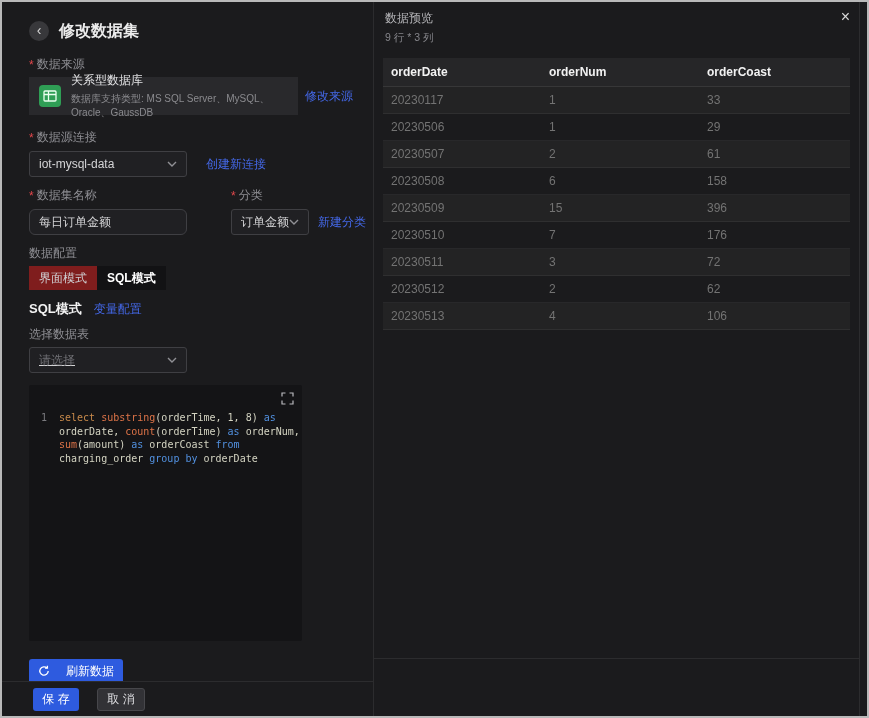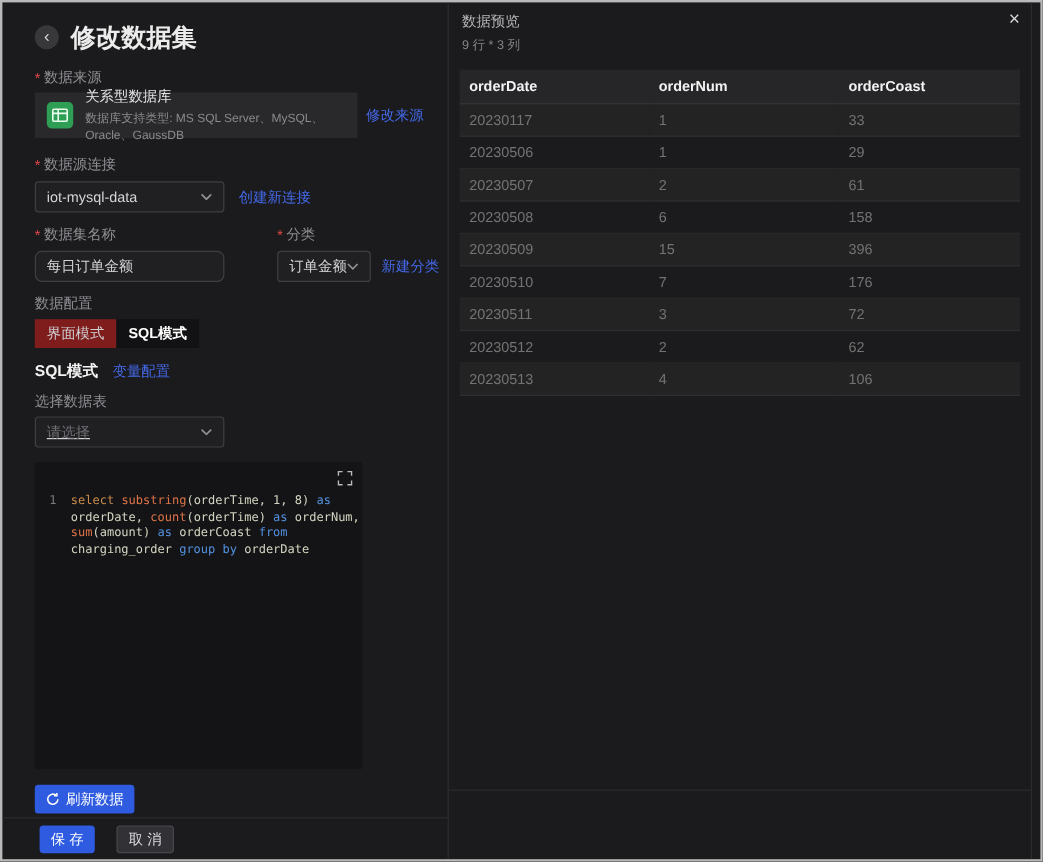--- a/index.html
+++ b/index.html
@@ -9,34 +9,34 @@
     position: relative; width: 869px; height: 718px;
     background: #1b1b1d; border: 2px solid #b9b9b9; overflow: hidden;
     color: #d4d4d6; font-size: 12px;
   }
   
   .left-panel { position:absolute; left:0; top:0; bottom:0; width:372px; border-right:1px solid #2c2c2e; }
   .l-content { position:absolute; left:0; right:0; top:0; bottom:35px; padding:18px 20px 0 27px; overflow:hidden; }
   .page-header { display:flex; align-items:center; gap:10px; height:22px; }
   .back-btn { width:20px; height:20px; border-radius:50%; background:#38383b; color:#d9d9d9;
     display:flex; align-items:center; justify-content:center; font-size:14px; line-height:1; cursor:pointer; padding-bottom:2px;}
-  .page-title { font-size:21px; font-weight:700; color:#ececec; }
+  .page-title { font-size:16px; font-weight:700; color:#ececec; }
   .sec-label { font-size:12px; color:#8f8f94; display:flex; align-items:center; gap:3px; }
   .star { color: var(--danger,#e2474b); font-size:12px; }
   .mt-src { margin-top:14px; }
   .card-row { margin-top:4px; display:flex; align-items:center; }
   .source-card { width:285px; height:38px; background:#29292c; border-radius:0;
     display:flex; align-items:center; padding-left:9px; gap:9px; cursor:pointer; }
   .card-texts { display:flex; flex-direction:column; gap:3px; }
   .card-title { font-size:12px; color:#e2e2e4; }
   .card-sub { font-size:10px; color:#8a8a8e; }
   .link { color: var(--link,#4468e8); font-size:12px; cursor:pointer; white-space:nowrap; }
   .card-row .link { margin-left:7px; }
   .lbl-conn { margin-top:14px; }
-  .conn-row { margin-top:5px; display:flex; align-items:center; gap:12px; }
+  .conn-row { margin-top:5px; display:flex; align-items:center; gap:19px; }
   .select { width:158px; height:26px; background:#202023; border:1px solid #3f3f43; border-radius:3px;
     display:flex; align-items:center; justify-content:space-between; padding:0 9px; cursor:pointer; }
   .select .val { color:#d4d4d6; font-size:12px; }
   .select .placeholder { color:#6f6f74; }
   .select-sm { width:78px; }
   .textbox { width:158px; height:26px; background:#202023; border:1px solid #3f3f43; border-radius:6px;
     color:#d4d4d6; font-size:12px; padding:0 9px; font-family:inherit; outline:none; }
   .form-grid { margin-top:10px; display:grid; grid-template-columns:202px 1fr; row-gap:5px; align-items:center; }
   .cat-row { display:flex; align-items:center; gap:9px; }
   .lbl-cfg { margin-top:10px; }
@@ -53,21 +53,21 @@
     position:relative; padding-top:26px; }
   .expand-btn { position:absolute; top:7px; right:8px; cursor:pointer; line-height:0; }
   .code { display:flex; }
   .gutter { width:30px; text-align:center; color:#7a7a7e; font-family:"DejaVu Sans Mono", monospace; font-size:10px; line-height:13.5px; flex:0 0 30px; }
   .code-text { flex:1; font-family:"DejaVu Sans Mono", monospace; font-size:10px; line-height:13.5px;
     white-space:pre; overflow:hidden; color:#d4d4c2; }
   .tk-kw { color:#c88a4b; }
   .tk-fn { color:#de7448; }
   .tk-op { color:#5291e0; }
   .tk-pl { color:#d4d4c2; }
-  .refresh-btn { margin-top:13px; display:inline-flex; align-items:center; gap:5px;
+  .refresh-btn { margin-top:18px; display:inline-flex; align-items:center; gap:16px;
     background:var(--accent,#2e5bdf); color:#fff; font-size:12px; height:22px; padding:12px 9px;
     border:none; border-radius:3px; cursor:pointer; font-family:inherit; }
   .l-footer { position:absolute; left:0; right:0; bottom:0; height:35px; border-top:1px solid #2c2c2e;
     display:flex; align-items:center; gap:18px; padding-left:31px; }
   .btn { height:23px; border-radius:3px; font-size:12px; display:flex; align-items:center; justify-content:center;
     cursor:pointer; font-family:inherit; }
   .btn-primary { background:var(--accent,#2e5bdf); color:#fff; border:none; width:46px; }
   .btn-default { background:#323236; color:#dddde0; border:1px solid #47474b; width:48px; }
   
   .right-panel { position:absolute; left:372px; top:0; bottom:0; right:7px; border-right:1px solid #2c2c2e; }

